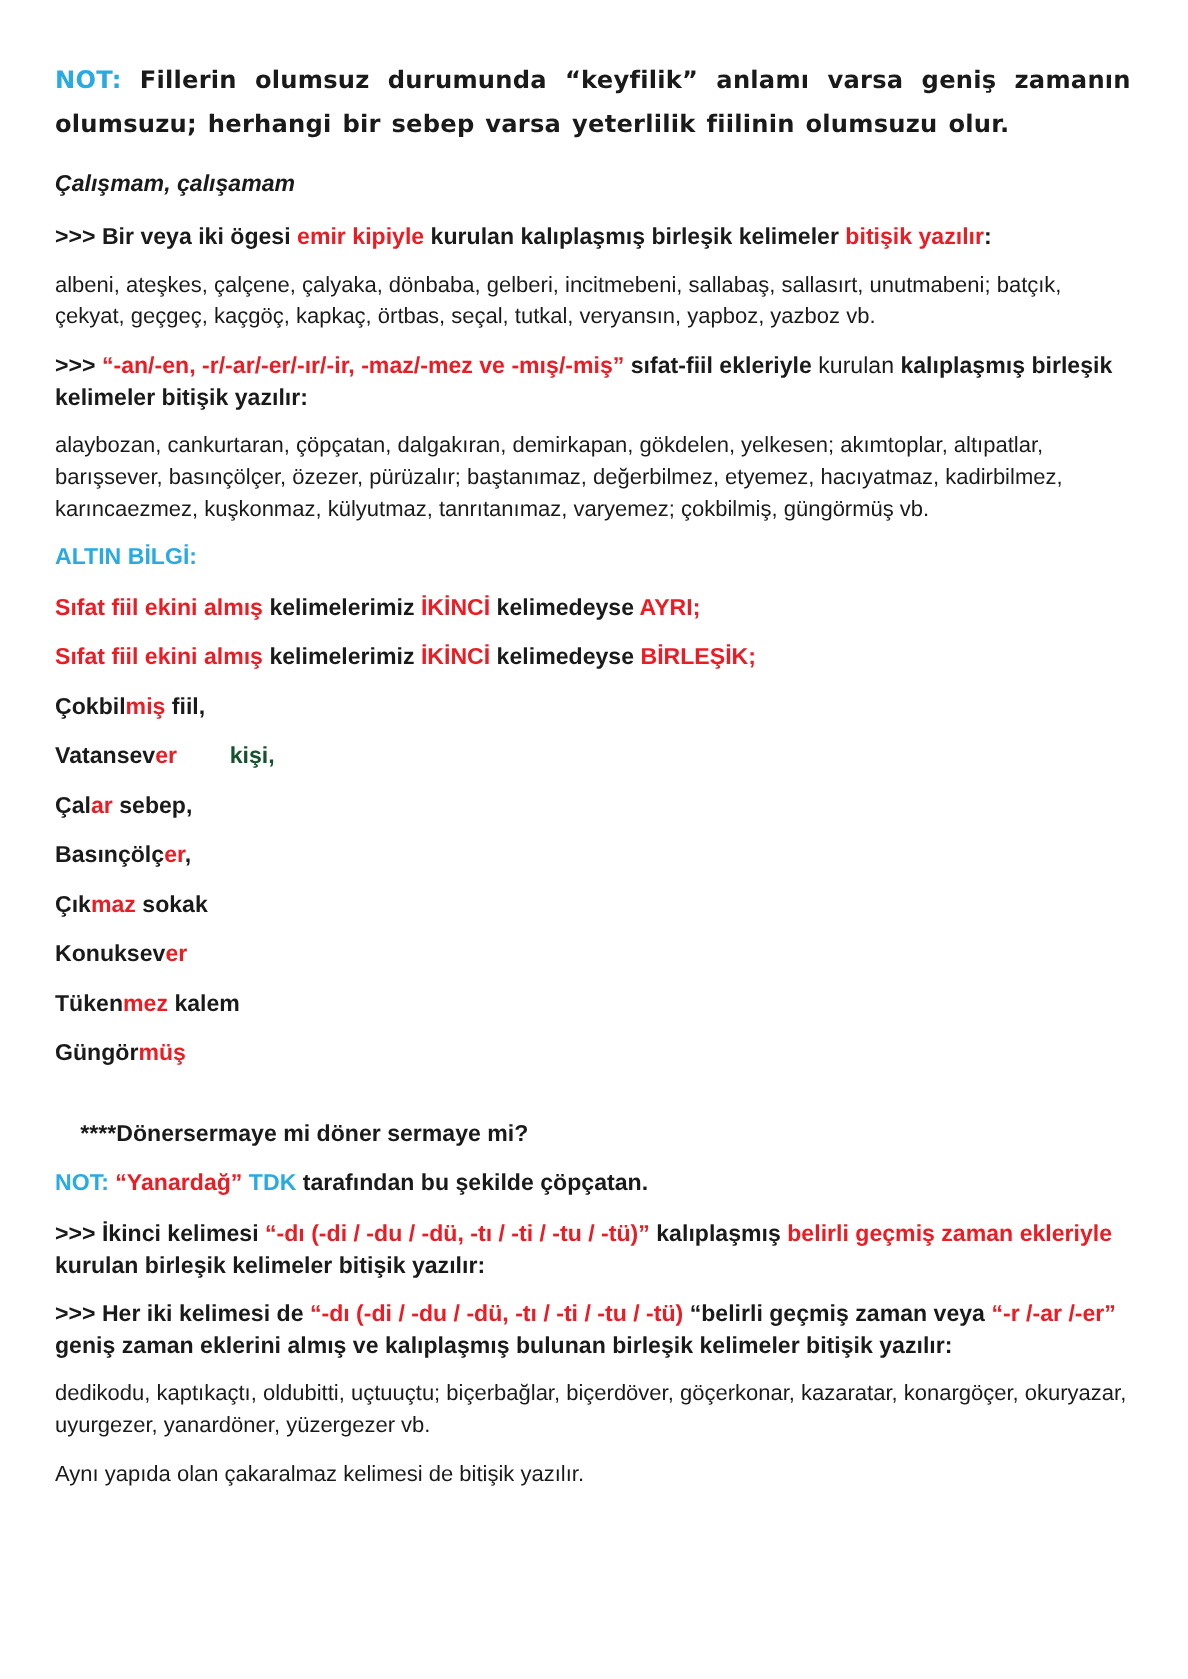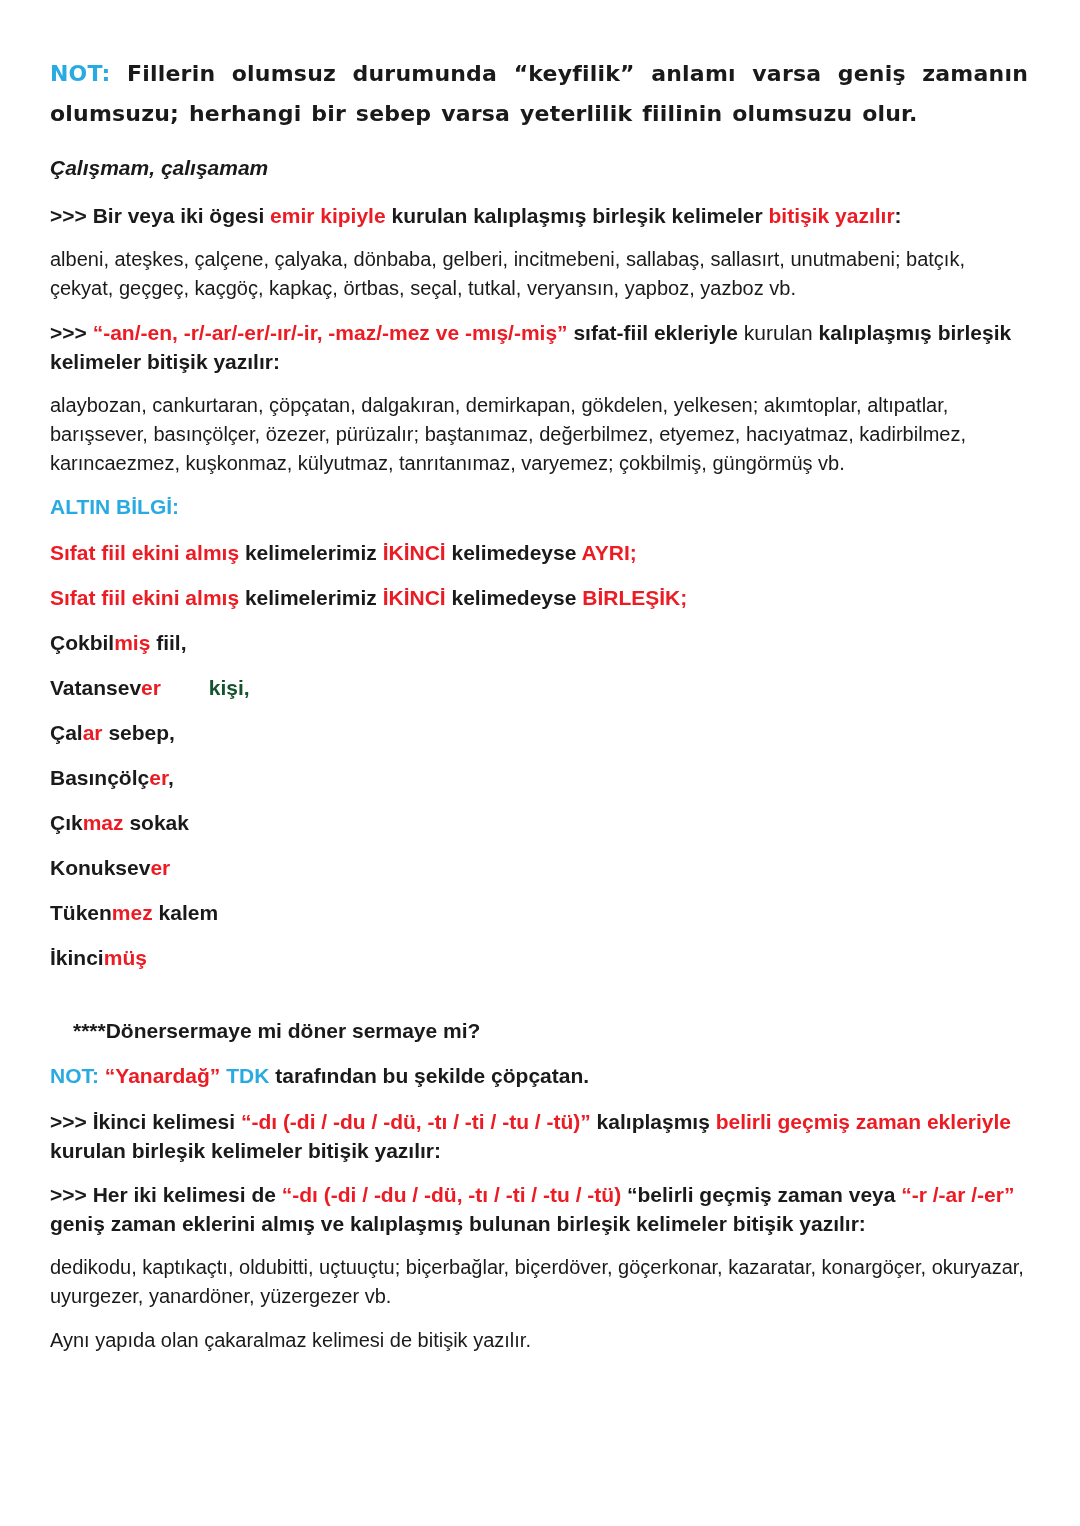--- a/index.html
+++ b/index.html
@@ -89,21 +89,21 @@
       <p class="p-golden"><span style="color: rgb(41, 171, 226);">ALTIN BİLGİ:</span></p>
       <p class="p-item"><span style="color: rgb(236, 28, 36);">Sıfat fiil ekini almış</span><span style="color: rgb(26, 26, 26);"> kelimelerimiz </span><span style="color: rgb(236, 28, 36);">İKİNCİ</span><span style="color: rgb(26, 26, 26);"> kelimedeyse </span><span style="color: rgb(236, 28, 36);">AYRI;</span></p>
       <p class="p-item"><span style="color: rgb(236, 28, 36);">Sıfat fiil ekini almış</span><span style="color: rgb(26, 26, 26);"> kelimelerimiz </span><span style="color: rgb(236, 28, 36);">İKİNCİ</span><span style="color: rgb(26, 26, 26);"> kelimedeyse </span><span style="color: rgb(236, 28, 36); margin-top: 14px;">BİRLEŞİK;</span></p>
       <p class="p-item"><span style="color: rgb(26, 26, 26);">Çokbil</span><span style="color: rgb(236, 28, 36);">miş</span><span style="color: rgb(26, 26, 26);"> fiil,</span></p>
       <p class="p-item"><span style="color: rgb(26, 26, 26);">Vatansev</span><span style="color: rgb(236, 28, 36);">er</span><span style="color: #14532d; margin-left: 42px;"> kişi,</span></p>
       <p class="p-item"><span style="color: rgb(26, 26, 26);">Çal</span><span style="color: rgb(236, 28, 36);">ar</span><span style="color: rgb(26, 26, 26);"> sebep,</span></p>
       <p class="p-item"><span style="color: rgb(26, 26, 26);">Basınçölç</span><span style="color: rgb(236, 28, 36);">er</span><span style="color: rgb(26, 26, 26);">,</span></p>
       <p class="p-item"><span style="color: rgb(26, 26, 26);">Çık</span><span style="color: rgb(236, 28, 36);">maz</span><span style="color: rgb(26, 26, 26);"> sokak</span></p>
       <p class="p-item"><span style="color: rgb(26, 26, 26);">Konuksev</span><span style="color: rgb(236, 28, 36);">er</span></p>
       <p class="p-item"><span style="color: rgb(26, 26, 26);">Tüken</span><span style="color: rgb(236, 28, 36);">mez</span><span style="color: rgb(26, 26, 26);"> kalem</span></p>
-      <p class="p-item"><span style="color: rgb(26, 26, 26);">İkinci</span><span style="color: rgb(236, 28, 36);">müş</span></p>
+      <p class="p-item"><span style="color: rgb(26, 26, 26);">Güngör</span><span style="color: rgb(236, 28, 36);">müş</span></p>
       <div class="p-spacer"></div>
       <p class="p-item"><span style="color: rgb(26, 26, 26); margin-left: 23px;">****Dönersermaye mi döner sermaye mi?</span></p>
       <p class="p-item"><span style="color: rgb(41, 171, 226);">NOT: </span><span style="color: rgb(236, 28, 36);">“Yanardağ” </span><span style="color: rgb(41, 171, 226);">TDK</span><span style="color: rgb(26, 26, 26);"> tarafından bu şekilde çöpçatan.</span></p>
       <p class="p-rule"><span style="color: rgb(26, 26, 26);">&gt;&gt;&gt; İkinci kelimesi </span><span style="color: rgb(236, 28, 36);">“-dı (-di / -du / -dü, -tı / -ti / -tu / -tü)”</span><span style="color: rgb(26, 26, 26);"> kalıplaşmış </span><span style="color: rgb(236, 28, 36);">belirli geçmiş zaman ekleriyle</span><span style="color: rgb(26, 26, 26);"> kurulan birleşik kelimeler bitişik yazılır:</span></p>
       <p class="p-rule"><span style="color: rgb(26, 26, 26);">&gt;&gt;&gt; Her iki kelimesi de </span><span style="color: rgb(236, 28, 36);">“-dı (-di / -du / -dü, -tı / -ti / -tu / -tü) </span><span style="color: rgb(26, 26, 26);">“belirli geçmiş zaman veya </span><span style="color: rgb(236, 28, 36);">“-r /-ar /-er”</span><span style="color: rgb(26, 26, 26);"> geniş zaman eklerini almış ve kalıplaşmış bulunan birleşik kelimeler bitişik yazılır:</span></p>
       <p class="p-examples"><span style="color: rgb(26, 26, 26);">dedikodu, kaptıkaçtı, oldubitti, uçtuuçtu; biçerbağlar, biçerdöver, göçerkonar, kazaratar, konargöçer, okuryazar, uyurgezer, yanardöner, yüzergezer vb.</span></p>
       <p class="p-plain"><span style="color: rgb(26, 26, 26);">Aynı yapıda olan çakaralmaz kelimesi de bitişik yazılır.</span></p>
     </div>
 </div>
 

